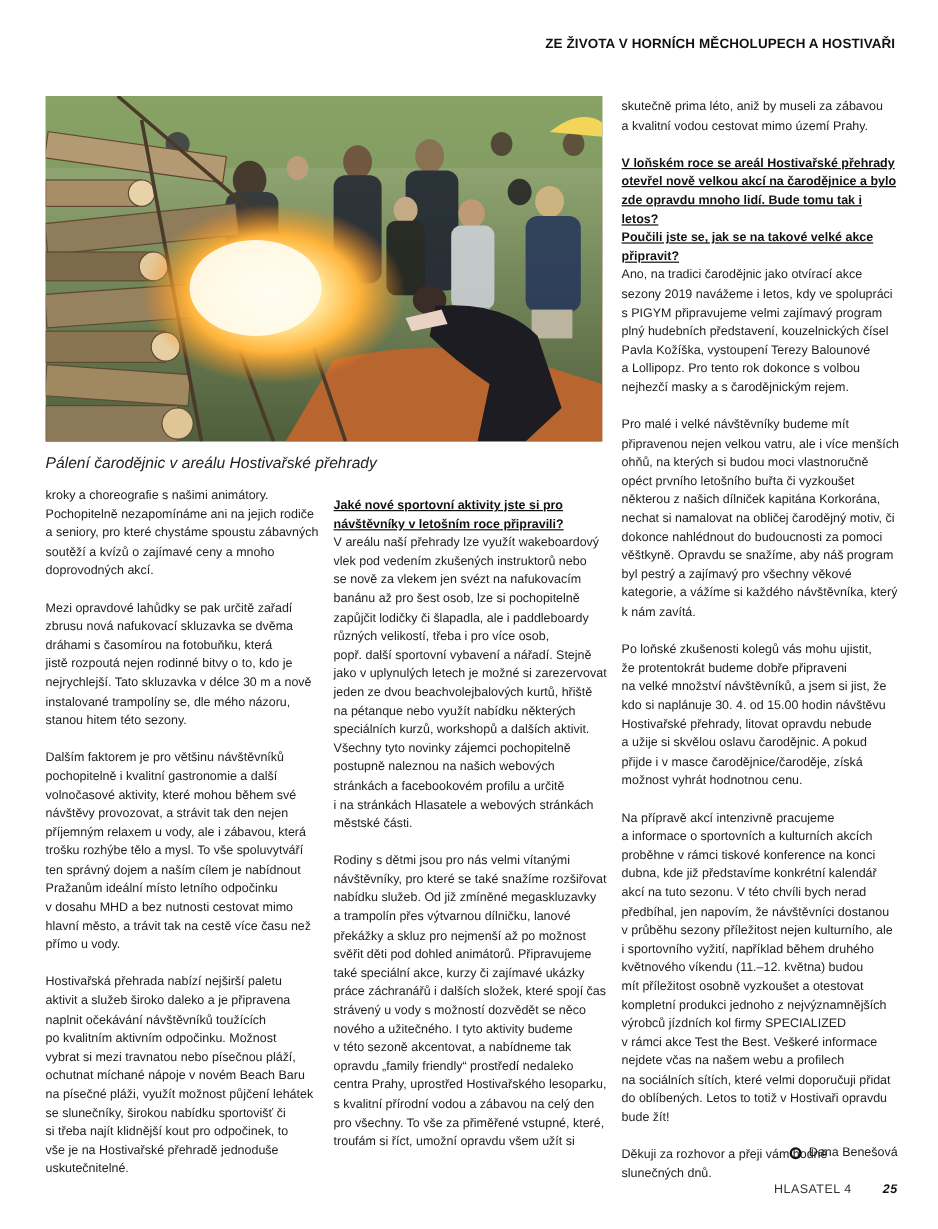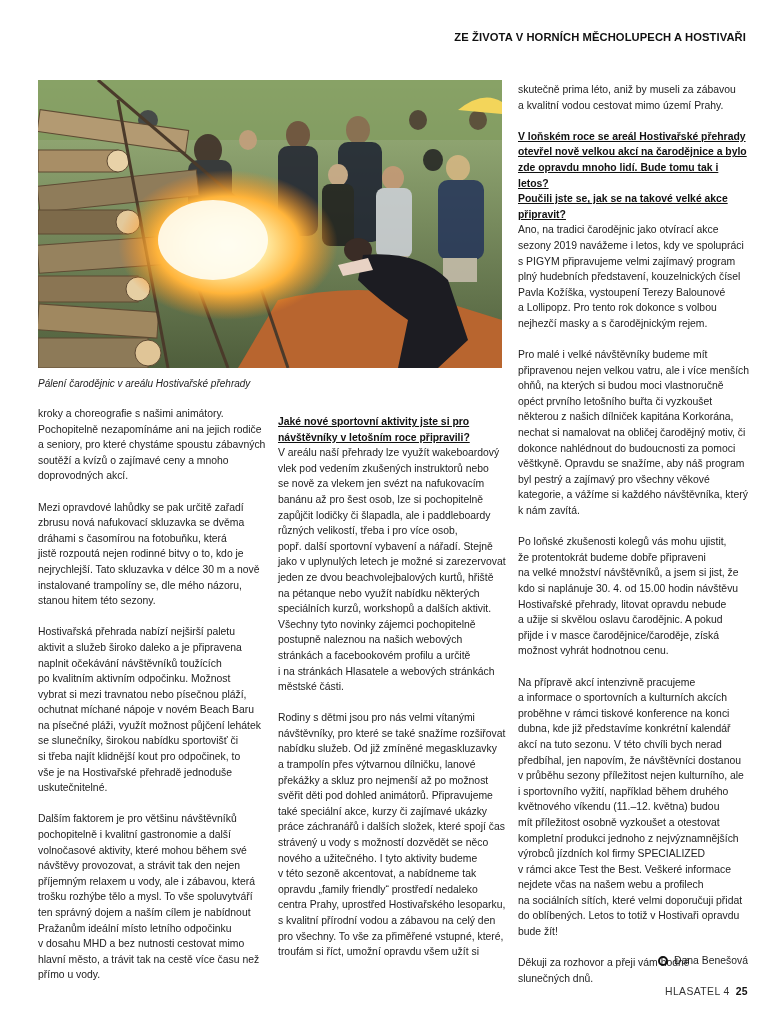--- a/index.html
+++ b/index.html
@@ -3,31 +3,31 @@
 <meta charset="utf-8">
 <style>
   html, body { margin: 0; padding: 0; background: #ffffff; }
   body { width: 782px; height: 1024px; position: relative; overflow: hidden;
          font-family: "Liberation Sans", "DejaVu Sans", sans-serif; color: #1c1c1c; }
   .header { position: absolute; top: 31px; right: 36px; font-size: 11.2px; font-weight: 700;
             letter-spacing: 0.1px; color: #111; }
   .photo { position: absolute; left: 38px; top: 80px; width: 464px; height: 288px; overflow: hidden;
            background: linear-gradient(180deg, #8aa36a 0%, #6f8752 20%, #5d4b3f 45%, #a7683c 70%, #c2733d 100%); }
   .photo svg { display: block; width: 100%; height: 100%; }
-  .caption { position: absolute; left: 38px; top: 378px; font-size: 10px; font-style: italic; color: #222; }
+  .caption { position: absolute; left: 38px; top: 378px; font-size: 13px; font-style: italic; color: #222; }
   .col { position: absolute; font-size: 10.4px; line-height: 15.6px; color: #222; }
   .col p { margin: 0 0 15.6px 0; white-space: pre-line; }
   .col p.q { font-weight: 700; color: #111; margin: 0; text-decoration: underline; }
   .col1 { left: 38px; top: 406px; width: 230px; }
   .col2 { left: 278px; top: 414px; width: 232px; }
   .col3 { left: 518px; top: 82px; width: 232px; }
   .author { position: absolute; right: 34px; top: 955px; font-size: 10.4px; display: flex; align-items: center; gap: 6px; color: #222; }
   .author .dot { width: 6px; height: 6px; border: 2.5px solid #111; border-radius: 50%; display: inline-block; }
   .footer { position: absolute; right: 34px; top: 986px; font-size: 10.4px; color: #333; letter-spacing: 0.4px; }
-  .footer .num { font-weight: 700; margin-left: 6px; color: #111; }
+  .footer .num { font-weight: 700; margin-left: 26px; color: #111; font-style: italic; }
 </style>
 </head>
 <body>
 
 <div class="header">ZE ŽIVOTA V HORNÍCH MĚCHOLUPECH A HOSTIVAŘI</div>
 
 <div class="photo">
   <svg viewBox="0 0 464 288" preserveAspectRatio="none">
     <defs>
       <radialGradient id="fire" cx="0.5" cy="0.5" r="0.5">
@@ -108,42 +108,42 @@
 a seniory, pro které chystáme spoustu zábavných
 soutěží a kvízů o zajímavé ceny a mnoho
 doprovodných akcí.</p>
   <p>Mezi opravdové lahůdky se pak určitě zařadí
 zbrusu nová nafukovací skluzavka se dvěma
 dráhami s časomírou na fotobuňku, která
 jistě rozpoutá nejen rodinné bitvy o to, kdo je
 nejrychlejší. Tato skluzavka v délce 30 m a nově
 instalované trampolíny se, dle mého názoru,
 stanou hitem této sezony.</p>
+  <p>Dalším faktorem je pro většinu návštěvníků
+pochopitelně i kvalitní gastronomie a další
+volnočasové aktivity, které mohou během své
+návštěvy provozovat, a strávit tak den nejen
+příjemným relaxem u vody, ale i zábavou, která
+trošku rozhýbe tělo a mysl. To vše spoluvytváří
+ten správný dojem a naším cílem je nabídnout
+Pražanům ideální místo letního odpočinku
+v dosahu MHD a bez nutnosti cestovat mimo
+hlavní město, a trávit tak na cestě více času než
+přímo u vody.</p>
   <p>Hostivařská přehrada nabízí nejširší paletu
 aktivit a služeb široko daleko a je připravena
 naplnit očekávání návštěvníků toužících
 po kvalitním aktivním odpočinku. Možnost
 vybrat si mezi travnatou nebo písečnou pláží,
 ochutnat míchané nápoje v novém Beach Baru
 na písečné pláži, využít možnost půjčení lehátek
 se slunečníky, širokou nabídku sportovišť či
 si třeba najít klidnější kout pro odpočinek, to
 vše je na Hostivařské přehradě jednoduše
 uskutečnitelné.</p>
-  <p>Dalším faktorem je pro většinu návštěvníků
-pochopitelně i kvalitní gastronomie a další
-volnočasové aktivity, které mohou během své
-návštěvy provozovat, a strávit tak den nejen
-příjemným relaxem u vody, ale i zábavou, která
-trošku rozhýbe tělo a mysl. To vše spoluvytváří
-ten správný dojem a naším cílem je nabídnout
-Pražanům ideální místo letního odpočinku
-v dosahu MHD a bez nutnosti cestovat mimo
-hlavní město, a trávit tak na cestě více času než
-přímo u vody.</p>
 </div>
 
 <div class="col col2">
   <p class="q">Jaké nové sportovní aktivity jste si pro
 návštěvníky v letošním roce připravili?</p>
   <p>V areálu naší přehrady lze využít wakeboardový
 vlek pod vedením zkušených instruktorů nebo
 se nově za vlekem jen svézt na nafukovacím
 banánu až pro šest osob, lze si pochopitelně
 zapůjčit lodičky či šlapadla, ale i paddleboardy

